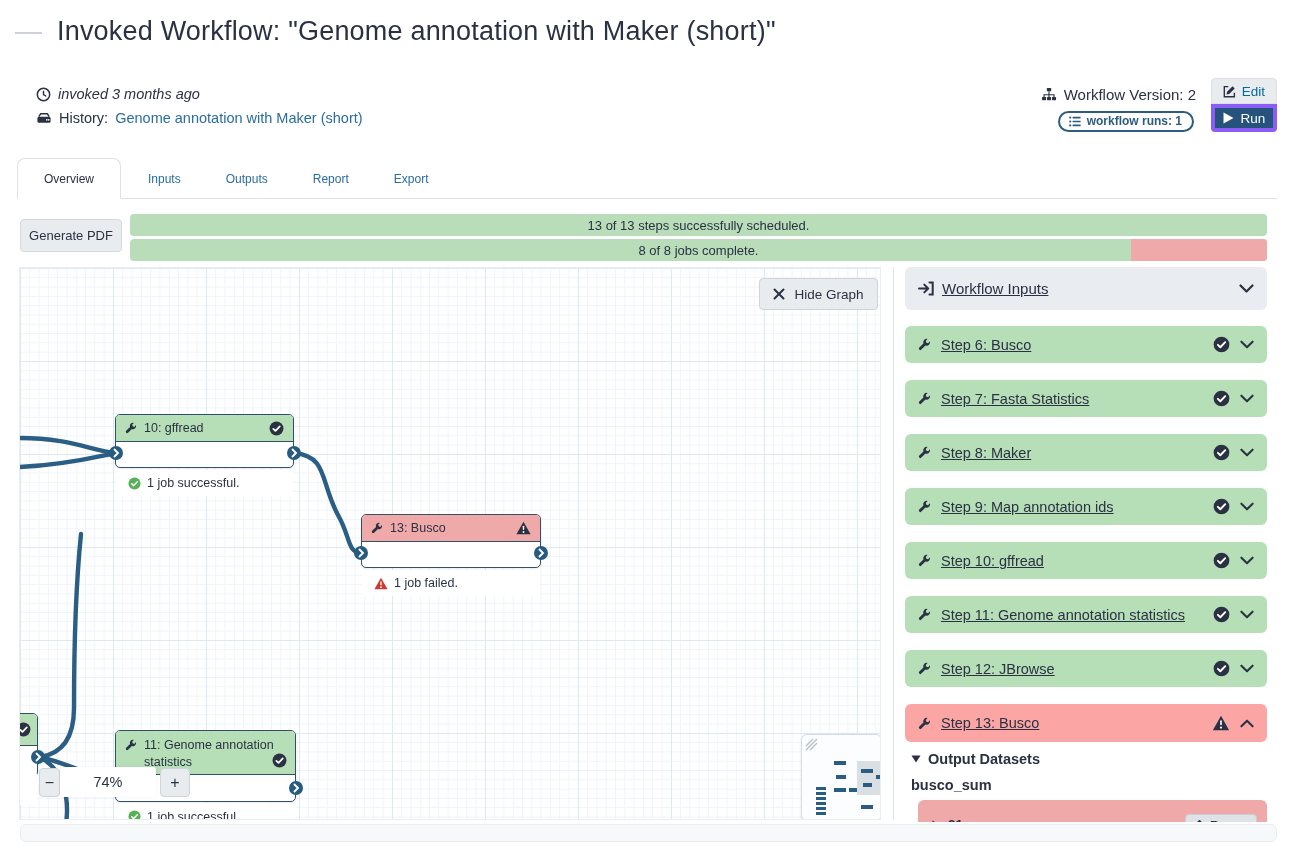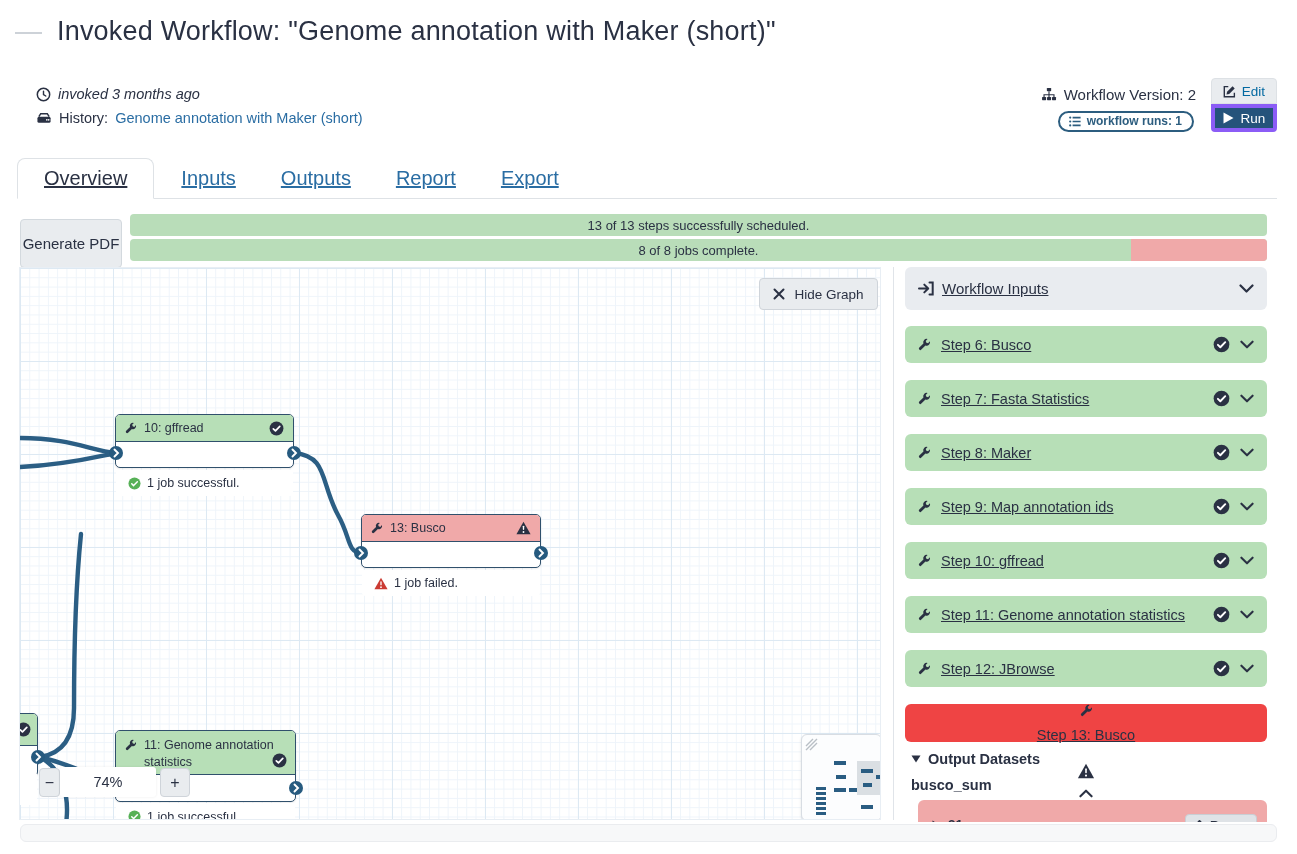--- a/index.html
+++ b/index.html
@@ -33,32 +33,32 @@
     width:66px; height:28px; background:#25537b; border:4px solid #8b5cf6;
     border-radius:0 0 4px 4px; display:flex; align-items:center; justify-content:center;
     gap:7px; font-size:13.5px; color:#fff; cursor:pointer;
   }
 
   
   .tabbar-line { left:20px; top:198px; width:1257px; height:1px; background:#dee2e6; }
   .tabs { left:17px; top:157px; display:flex; align-items:flex-end; height:42px; z-index:3; }
   .tab {
     padding:0 17px; height:41px; display:flex; align-items:center;
-    font-size:20px; color:#2a6da3; cursor:pointer; margin-right:9px; border:1px solid transparent;text-decoration:underline;
+    font-size:12px; color:#2a6da3; cursor:pointer; margin-right:9px; border:1px solid transparent;
   }
   .tab.active {
     background:#fff; color:#2a3143; border:1px solid #dee2e6; border-bottom:1px solid #fff;
     border-radius:8px 8px 0 0; padding:0 26px;
   }
 
   
   .btn-pdf {
-    left:20px; top:219px; width:102px; height:49px; background:#e9ecef;
+    left:20px; top:219px; width:102px; height:33px; background:#e9ecef;
     border:1px solid #d3d9de; border-radius:4px; display:flex; align-items:center;
-    justify-content:center; font-size:15px; color:#2a3143; cursor:pointer;
+    justify-content:center; font-size:13px; color:#2a3143; cursor:pointer;
   }
   .pbar { left:130px; width:1137px; height:22px; border-radius:4px; overflow:hidden; background:#b9ddb9; }
   .pbar1 { top:214px; }
   .pbar2 { top:239px; }
   .pbar .seg-red { position:absolute; right:0; top:0; bottom:0; background:#f0a9a9; }
   .pbar .ptext {
     position:absolute; inset:0; display:flex; align-items:center; justify-content:center;
     font-size:13px; color:#2a3143;
   }
 
@@ -122,21 +122,21 @@
   .panel-clip { left:905px; top:267px; width:362px; height:555px; overflow:hidden; }
   .prow {
     position:absolute; left:0; width:362px; border-radius:6px;
     display:flex; align-items:center; padding:0 13px; gap:10px; cursor:pointer;
   }
   .prow .rlink { color:#2a3143; text-decoration:underline; font-size:14.5px; }
   .prow-inputs { top:0; height:43px; background:#e9ecf0;gap:7px; }
   .prow-inputs .rlink { font-size:15px; }
   .prow-step { height:37px; }
   .prow-step.ok { background:#b7dfb7; }
-  .prow-step.err { background:#ef4444;flex-direction:column; }
+  .prow-step.err { background:#fca5a5; }
   .sec-label { left:6px; font-size:14.5px; font-weight:bold; color:#2a3143; display:flex; align-items:center; gap:7px; }
   .dataset-row {
     left:13px; top:533px; width:349px; height:54px; background:#f0a9a9; border-radius:6px;
     padding:14px 10px 0 14px; display:flex; align-items:flex-start; gap:8px; cursor:pointer;
   }
   .dataset-row .ds-label { font-size:13.5px; font-weight:bold; color:#2a3143; padding-top:3px; }
   .btn-rerun {
     margin-left:auto; background:#dfe3e7; border:1px solid #c9ced4; border-radius:4px;
     height:26px; padding:4px 10px 0 9px; display:flex; align-items:flex-start; gap:6px;
     font-size:12.5px; font-weight:bold; color:#2a3143; cursor:pointer;

